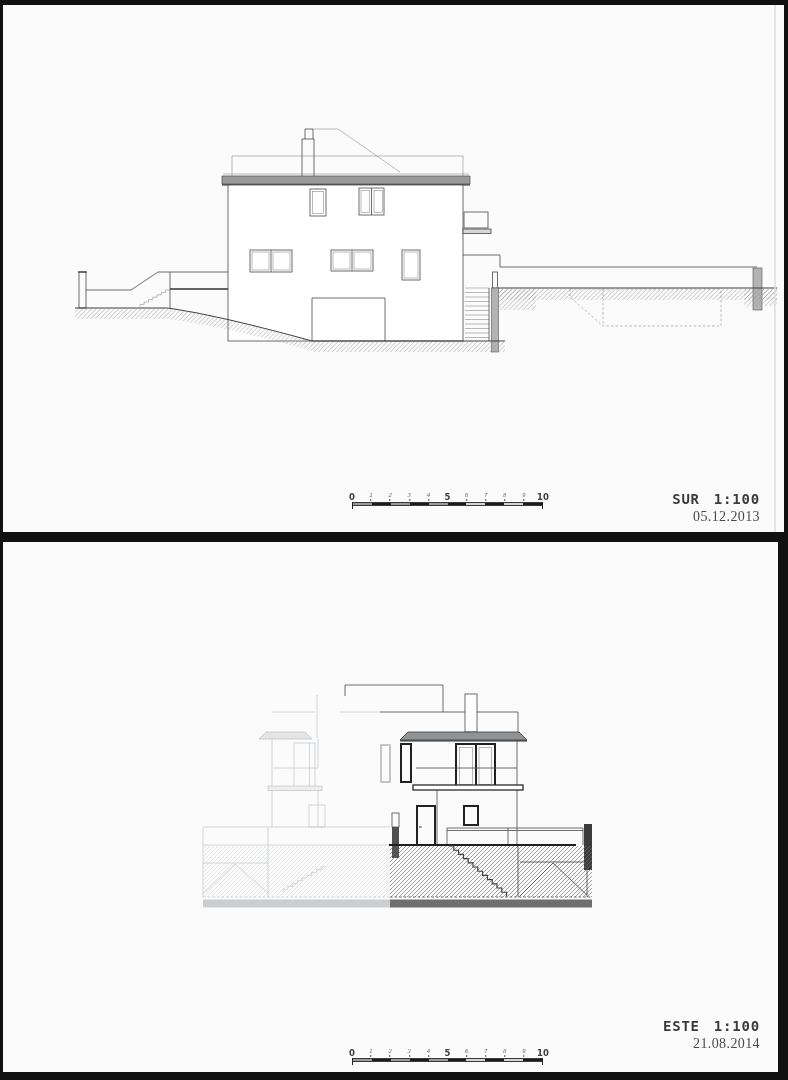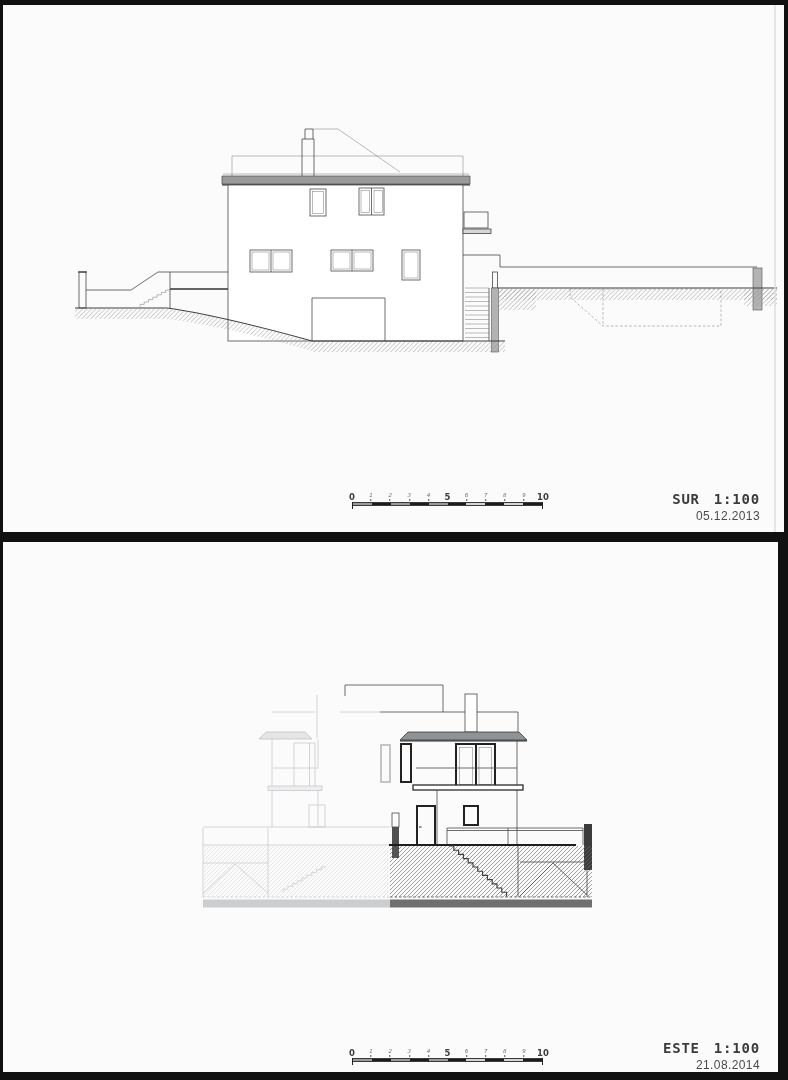--- a/index.html
+++ b/index.html
@@ -21,21 +21,21 @@
   .thin{stroke:#777;stroke-width:.5;fill:none;}
   .f {stroke:var(--faded_line);stroke-width:.8;fill:none;}
   .f2{stroke:#b5b9bd;stroke-width:1.6;fill:none;}
   .dash{stroke-dasharray:2.6 2;}
   .wht{fill:#ffffff;}
   .post{fill:var(--post_fill);stroke:#555;stroke-width:.6;}
   
   .title-block{position:absolute;text-align:right;color:var(--text);}
   .title-line{font-family:"DejaVu Sans Mono",monospace;font-size:14px;font-weight:700;letter-spacing:.8px;white-space:nowrap;}
   .title-line .gap{display:inline-block;width:14px;}
-  .date-line{font-family:Liberation Sans, sans-serif;font-size:12px;letter-spacing:.4px;color:#4a4a4a;margin-top:2px;}
+  .date-line{font-family:Liberation Serif, serif;font-size:14px;letter-spacing:.4px;color:#4a4a4a;margin-top:2px;}
   
   .scalebar{position:absolute;width:191px;}
   .nums{position:relative;height:13px;}
   .nums span{position:absolute;transform:translateX(-50%);bottom:0;color:#3d3d3d;}
   .nums .mj{font-size:8.5px;font-weight:700;}
   .nums .mn{font-size:5.5px;color:#6b6b6b;bottom:1px;}
   .nums .mn .tick{display:block;width:1px;height:2.5px;background:#555;margin:0 auto;margin-top:.5px;}
   .bar{position:relative;display:flex;height:4px;border:0.5px solid #3a3a3a;}
   .bar i{flex:1;background:var(--bar_dark);}
   .bar i:nth-child(odd){background:var(--bar_gray);}
@@ -267,17 +267,17 @@
         <i></i>
         <i></i>
         <i></i>
         <i></i>
         <i></i>
         <i></i>
         <i></i>
       </div>
   </div>
 
-  <div class="title-block" style="right:18px;top:498px;">
+  <div class="title-block" style="right:18px;top:476px;">
     <div class="title-line"><span>ESTE</span><span class="gap"></span><span>1:100</span></div>
     <div class="date-line">21.08.2014</div>
   </div>
 </div>
 
 </body></html>

